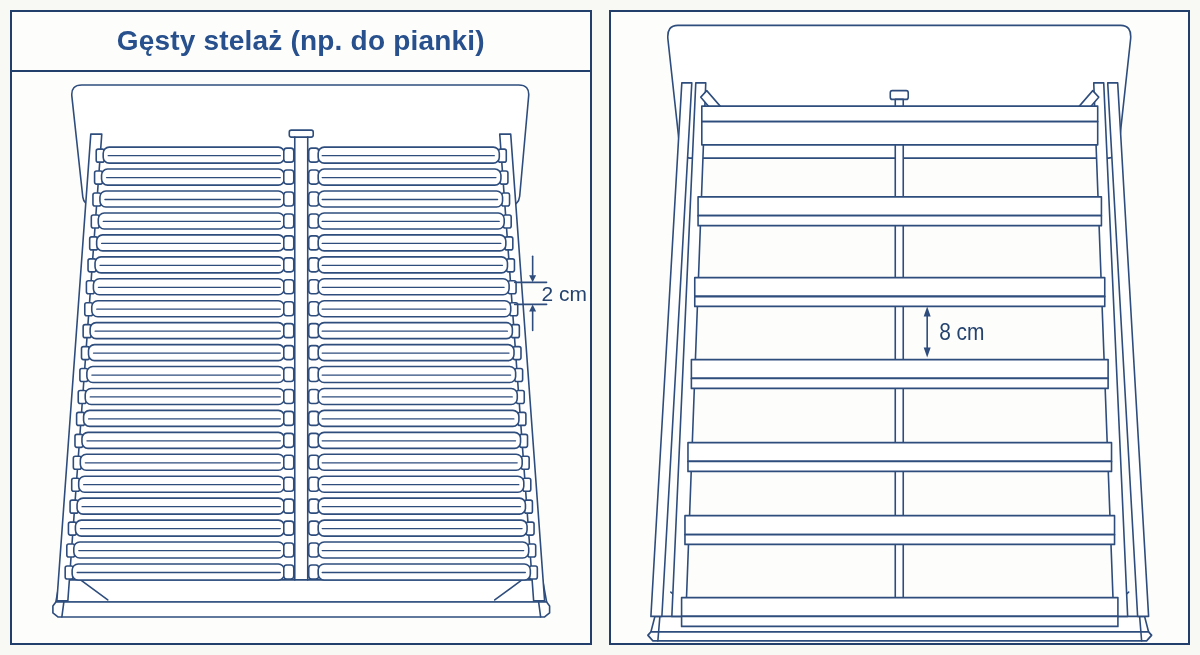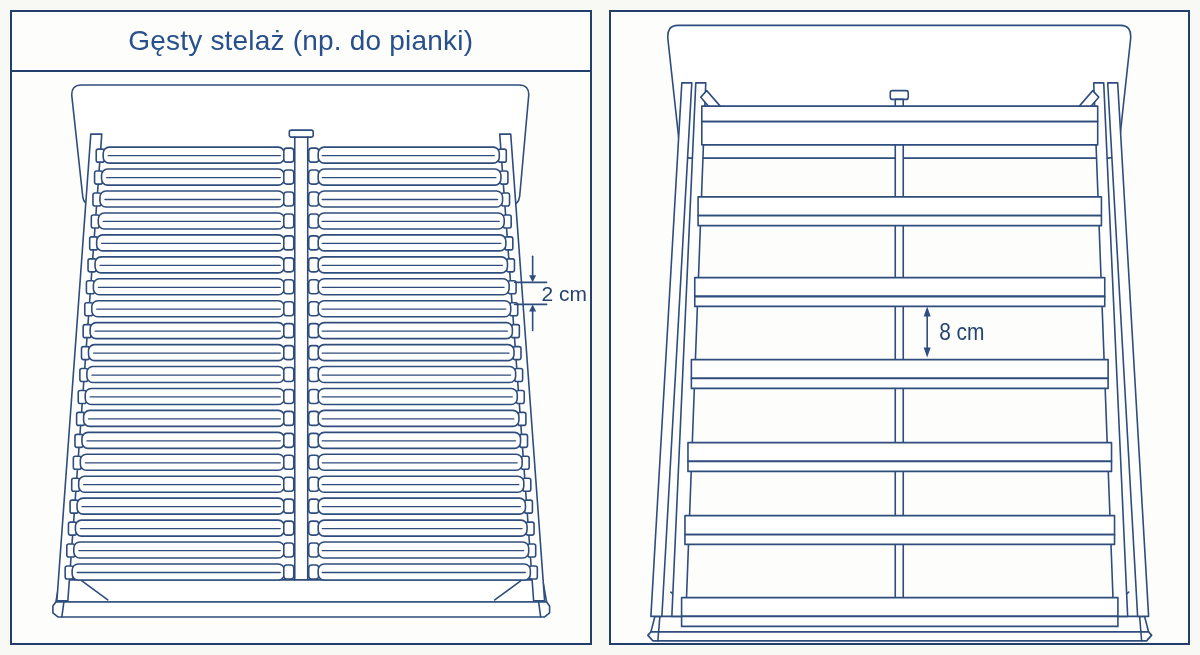--- a/index.html
+++ b/index.html
@@ -14,21 +14,21 @@
   }
   .panel{
     flex:1;display:flex;flex-direction:column;
     border:2px solid #223e6b;background:#fdfdfc;min-width:0;
   }
   .panel-header{
     height:58px;flex:0 0 58px;border-bottom:2px solid #223e6b;
     display:flex;align-items:center;justify-content:center;
   }
   .panel-title{
-    margin:0;font-size:28px;font-weight:normal;color:#27508c;
+    margin:0;font-size:28px;font-weight:bold;color:#27508c;
     letter-spacing:.2px;white-space:nowrap;
   }
   .panel-body{flex:1;position:relative;}
   .panel-body svg{position:absolute;left:0;top:0;width:100%;height:100%;display:block;}
 </style>
 </head>
 <body>
 
 <div class="page">
 

